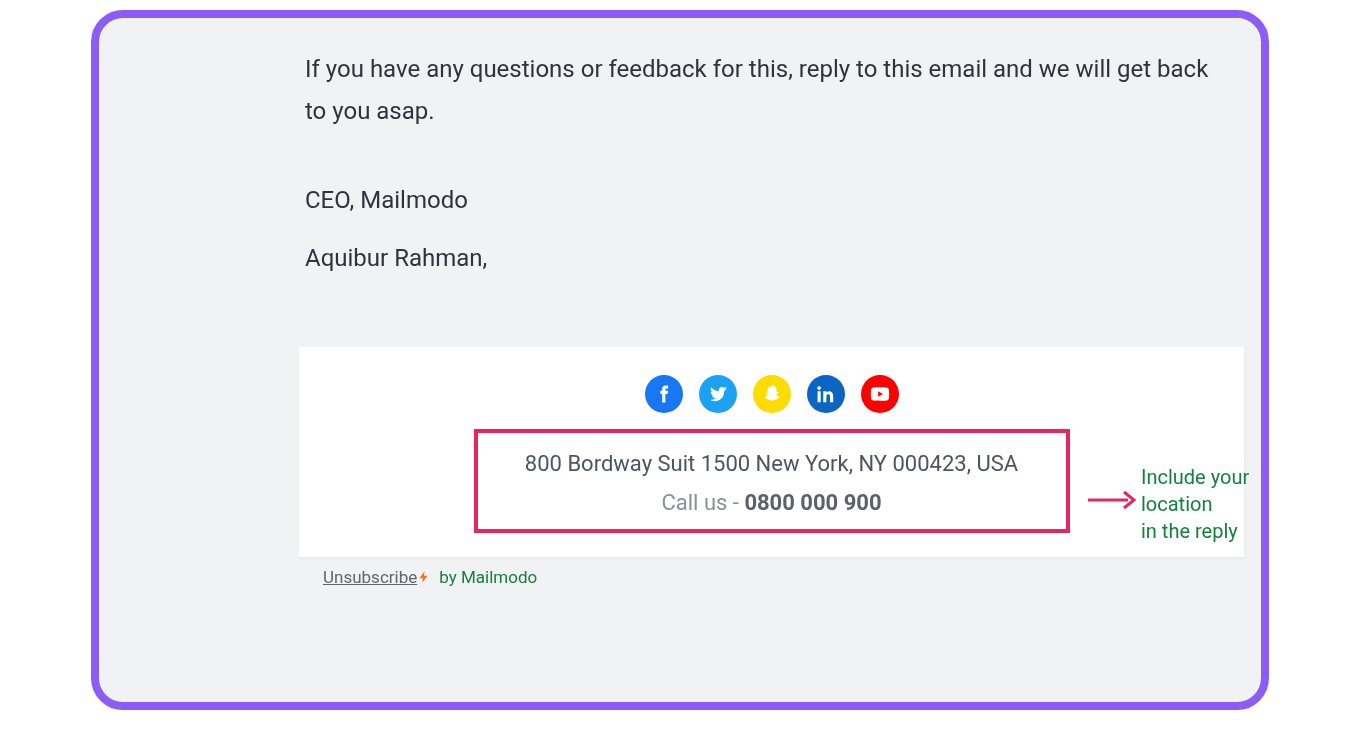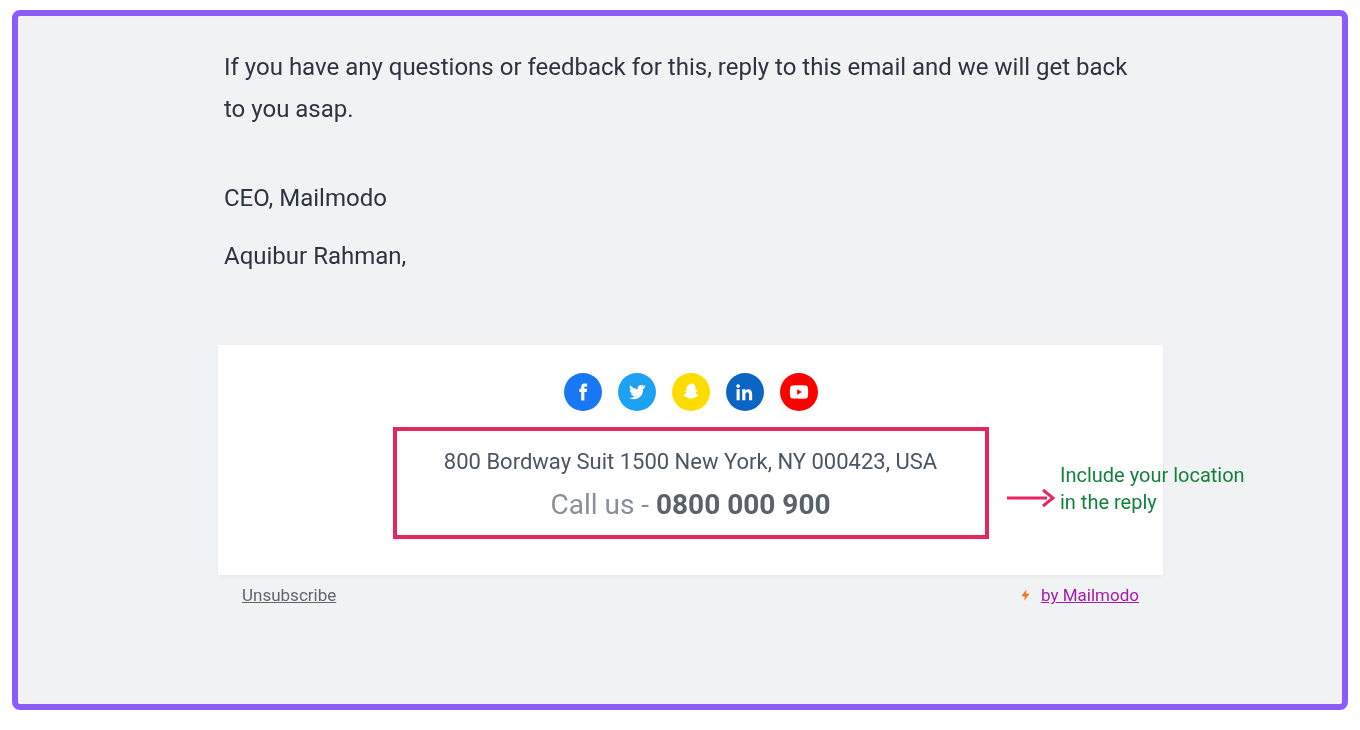--- a/index.html
+++ b/index.html
@@ -4,25 +4,25 @@
   <style>
     * { box-sizing: border-box; margin: 0; padding: 0; }
     body {
       font-family: -apple-system, BlinkMacSystemFont, "Segoe UI", Roboto, Arial, sans-serif;
       background: #ffffff;
       width: 1360px;
       height: 730px;
       overflow: hidden;
     }
     .frame {
-      width: 1336px;
+      width: 1178px;
       height: 700px;
       margin: 10px auto 0;
-      border: 6px solid #8b5cf6;
-      border-radius: 8px;
+      border: 8px solid #8b5cf6;
+      border-radius: 32px;
       background: #f1f2f4;
       position: relative;
       overflow: hidden;
     }
     .email-card {
       position: absolute;
       left: 200px;
       top: 0px;
       width: 945px;
       background: #f1f2f4;
@@ -34,21 +34,21 @@
       color: #2d3440;
     }
     .signature {
       padding: 30px 20px 60px 6px;
       font-size: 24px;
       line-height: 2.4;
       color: #2d3440;
     }
     .footer-block {
       background: #ffffff;
-      padding: 28px 0 36px;
+      padding: 28px 0 24px;
       text-align: center;
       box-shadow: 0 2px 4px rgba(0,0,0,0.04);
     }
     .social-row {
       display: flex;
       justify-content: center;
       gap: 16px;
       margin-bottom: 16px;
     }
     .social-icon {
@@ -69,39 +69,38 @@
       border: 4px solid #e6265f;
       margin: 0 auto;
       width: 596px;
       padding: 18px 0 14px;
     }
     .address {
       font-size: 22px;
       color: #4b5563;
       margin-bottom: 14px;
     }
-    .phone-line { font-size: 28px; color: #8a8f98; }
+    .phone-line { font-size: 22px; color: #8a8f98; }
     .phone-num  { font-weight: 700; color: #5b616b; }
     .manage-link {
       display: inline-block;
       margin-top: 26px;
       font-size: 20px;
       color: #9aa0a6;
       text-decoration: underline;
     }
     .below-bar {
       display: flex;
-      justify-content: space-between;
       align-items: center;
       padding: 10px 24px 0;
       font-size: 17px;
       color: #6b7280;
     }
     .unsubscribe { text-decoration: underline; color: #5f6670; }
-    .brand { display: flex; align-items: center; gap: 8px; color: #a21caf; text-decoration: underline; }
+    .brand { display: flex; align-items: center; gap: 8px; color: #15803d; }
     .bolt {
       width: 14px; height: 18px; display: inline-block;
       color: #f97316;
     }
     .annotation {
       position: absolute;
       left: 1042px;
       top: 446px;
       font-size: 20px;
       color: #15803d;

